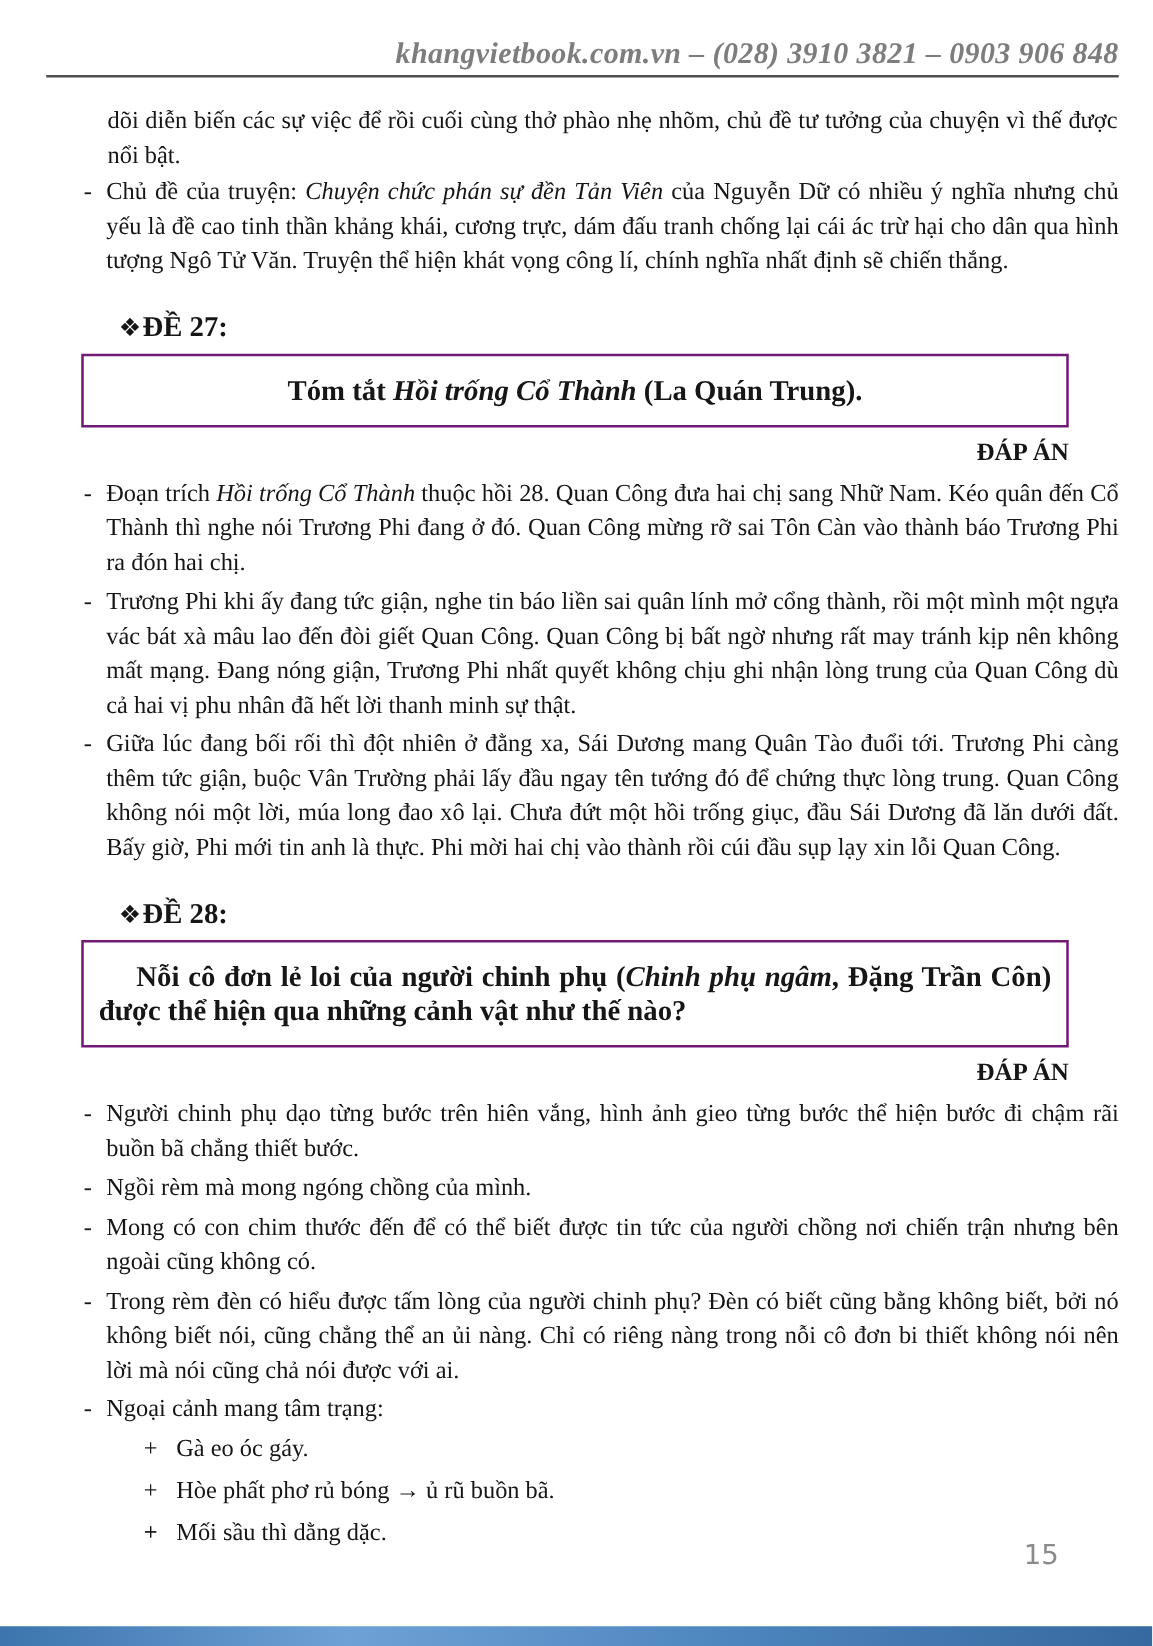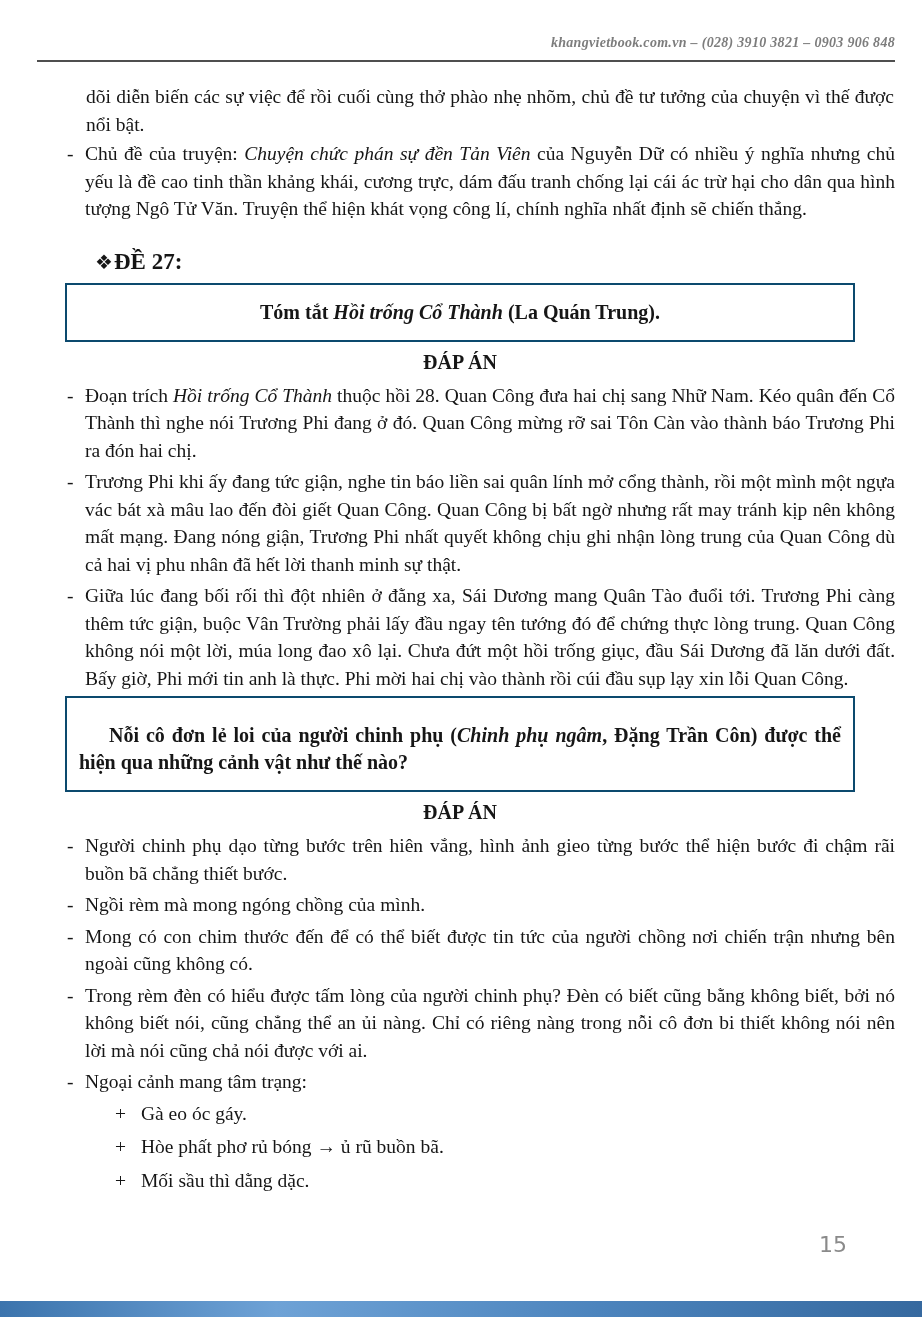--- a/index.html
+++ b/index.html
@@ -4,21 +4,21 @@
 <title>Page 15</title>
 <style>
   html,body { margin:0; padding:0; background:#ffffff; }
   .page {
     position:relative; width:922px; height:1317px; background:#ffffff;
     font-family:"Liberation Serif", serif; color:#161616; overflow:hidden;
   }
   
   .header-contact {
     padding:30px 27px 2px 0; text-align:right;
-    font-style:italic; font-weight:bold; font-size:14px; line-height:26px;
+    font-style:italic; font-weight:bold; font-size:24px; line-height:26px;
     color:#7d7d7d; letter-spacing:0.3px;
   }
   .header-rule { margin:2px 27px 0 37px; border:none; border-top:2px solid #4f4f4f; height:0; }
 
   
   .content {
     padding:20px 27px 0 85px;
     font-size:19.5px; line-height:27.5px; text-align:justify;
   }
   p.continuation { margin:1px; }
@@ -28,28 +28,28 @@
   ul.dash-list > li > .marker { position:absolute; left:-18px; top:0; }
 
   .de-heading {
     margin:24px 0 6px 10px; font-weight:bold; font-size:23px; line-height:29px;
     text-align:left;
   }
   .de-heading .diamond { font-family:"DejaVu Sans", sans-serif; font-size:20px; margin-right:1px; }
 
   .question-box {
     box-sizing:border-box; margin-left:-20px; width:790px;
-    border:2px solid #0c4a6e; padding:14px 12px;
-    font-weight:bold; font-size:20px; line-height:27px;
+    border:2px solid #701a75; padding:14px 12px;
+    font-weight:bold; font-size:23px; line-height:27px;
   }
   .question-box.center { text-align:center; }
-  .question-box .indent-first { text-indent:30px;margin-top:10px; }
+  .question-box .indent-first { text-indent:30px; }
 
   .answer-label {
-    margin:8px 0 8px -20px; width:790px; text-align:center;
+    margin:8px 0 8px -20px; width:790px; text-align:right;
     font-weight:bold; font-size:20px; line-height:24px;
   }
 
   ul.sub-list { list-style:none; margin:2px 0 2px 30px; padding:0; }
   ul.sub-list > li { position:relative; padding-left:26px; margin:0 0 6px 0; text-align:left; }
   ul.sub-list > li > .marker { position:absolute; left:0; top:0; }
 
   .page-number {
     position:absolute; top:1233px; right:75px;
     font-family:"DejaVu Sans", sans-serif; font-size:22px; line-height:24px; color:#8a8a8a;
@@ -96,20 +96,23 @@
       <li>
         <span class="marker">-</span>
         <div class="li-text"><span>Trương Phi khi ấy đang tức giận, nghe tin báo liền sai quân lính mở cổng thành, rồi một mình một ngựa vác bát xà mâu lao đến đòi giết Quan Công. Quan Công bị bất ngờ nhưng rất may tránh kịp nên không mất mạng. Đang nóng giận, Trương Phi nhất quyết không chịu ghi nhận lòng trung của Quan Công dù cả hai vị phu nhân đã hết lời thanh minh sự thật.</span></div>
       </li>
       <li>
         <span class="marker">-</span>
         <div class="li-text"><span>Giữa lúc đang bối rối thì đột nhiên ở đằng xa, Sái Dương mang Quân Tào đuổi tới. Trương Phi càng thêm tức giận, buộc Vân Trường phải lấy đầu ngay tên tướng đó để chứng thực lòng trung. Quan Công không nói một lời, múa long đao xô lại. Chưa đứt một hồi trống giục, đầu Sái Dương đã lăn dưới đất. Bấy giờ, Phi mới tin anh là thực. Phi mời hai chị vào thành rồi cúi đầu sụp lạy xin lỗi Quan Công.</span></div>
       </li>
     </ul>
 
+    <div class="de-heading">
+      <span class="diamond">❖</span><span>ĐỀ 28:</span>
+    </div>
 
     <div class="question-box">
       <div class="indent-first"><span>Nỗi cô đơn lẻ loi của người chinh phụ (</span><span style="font-style: italic;">Chinh phụ ngâm</span><span>, Đặng Trần Côn) được thể hiện qua những cảnh vật như thế nào?</span></div>
     </div>
 
     <div class="answer-label">ĐÁP ÁN</div>
 
     <ul class="dash-list">
       <li>
         <span class="marker">-</span>

